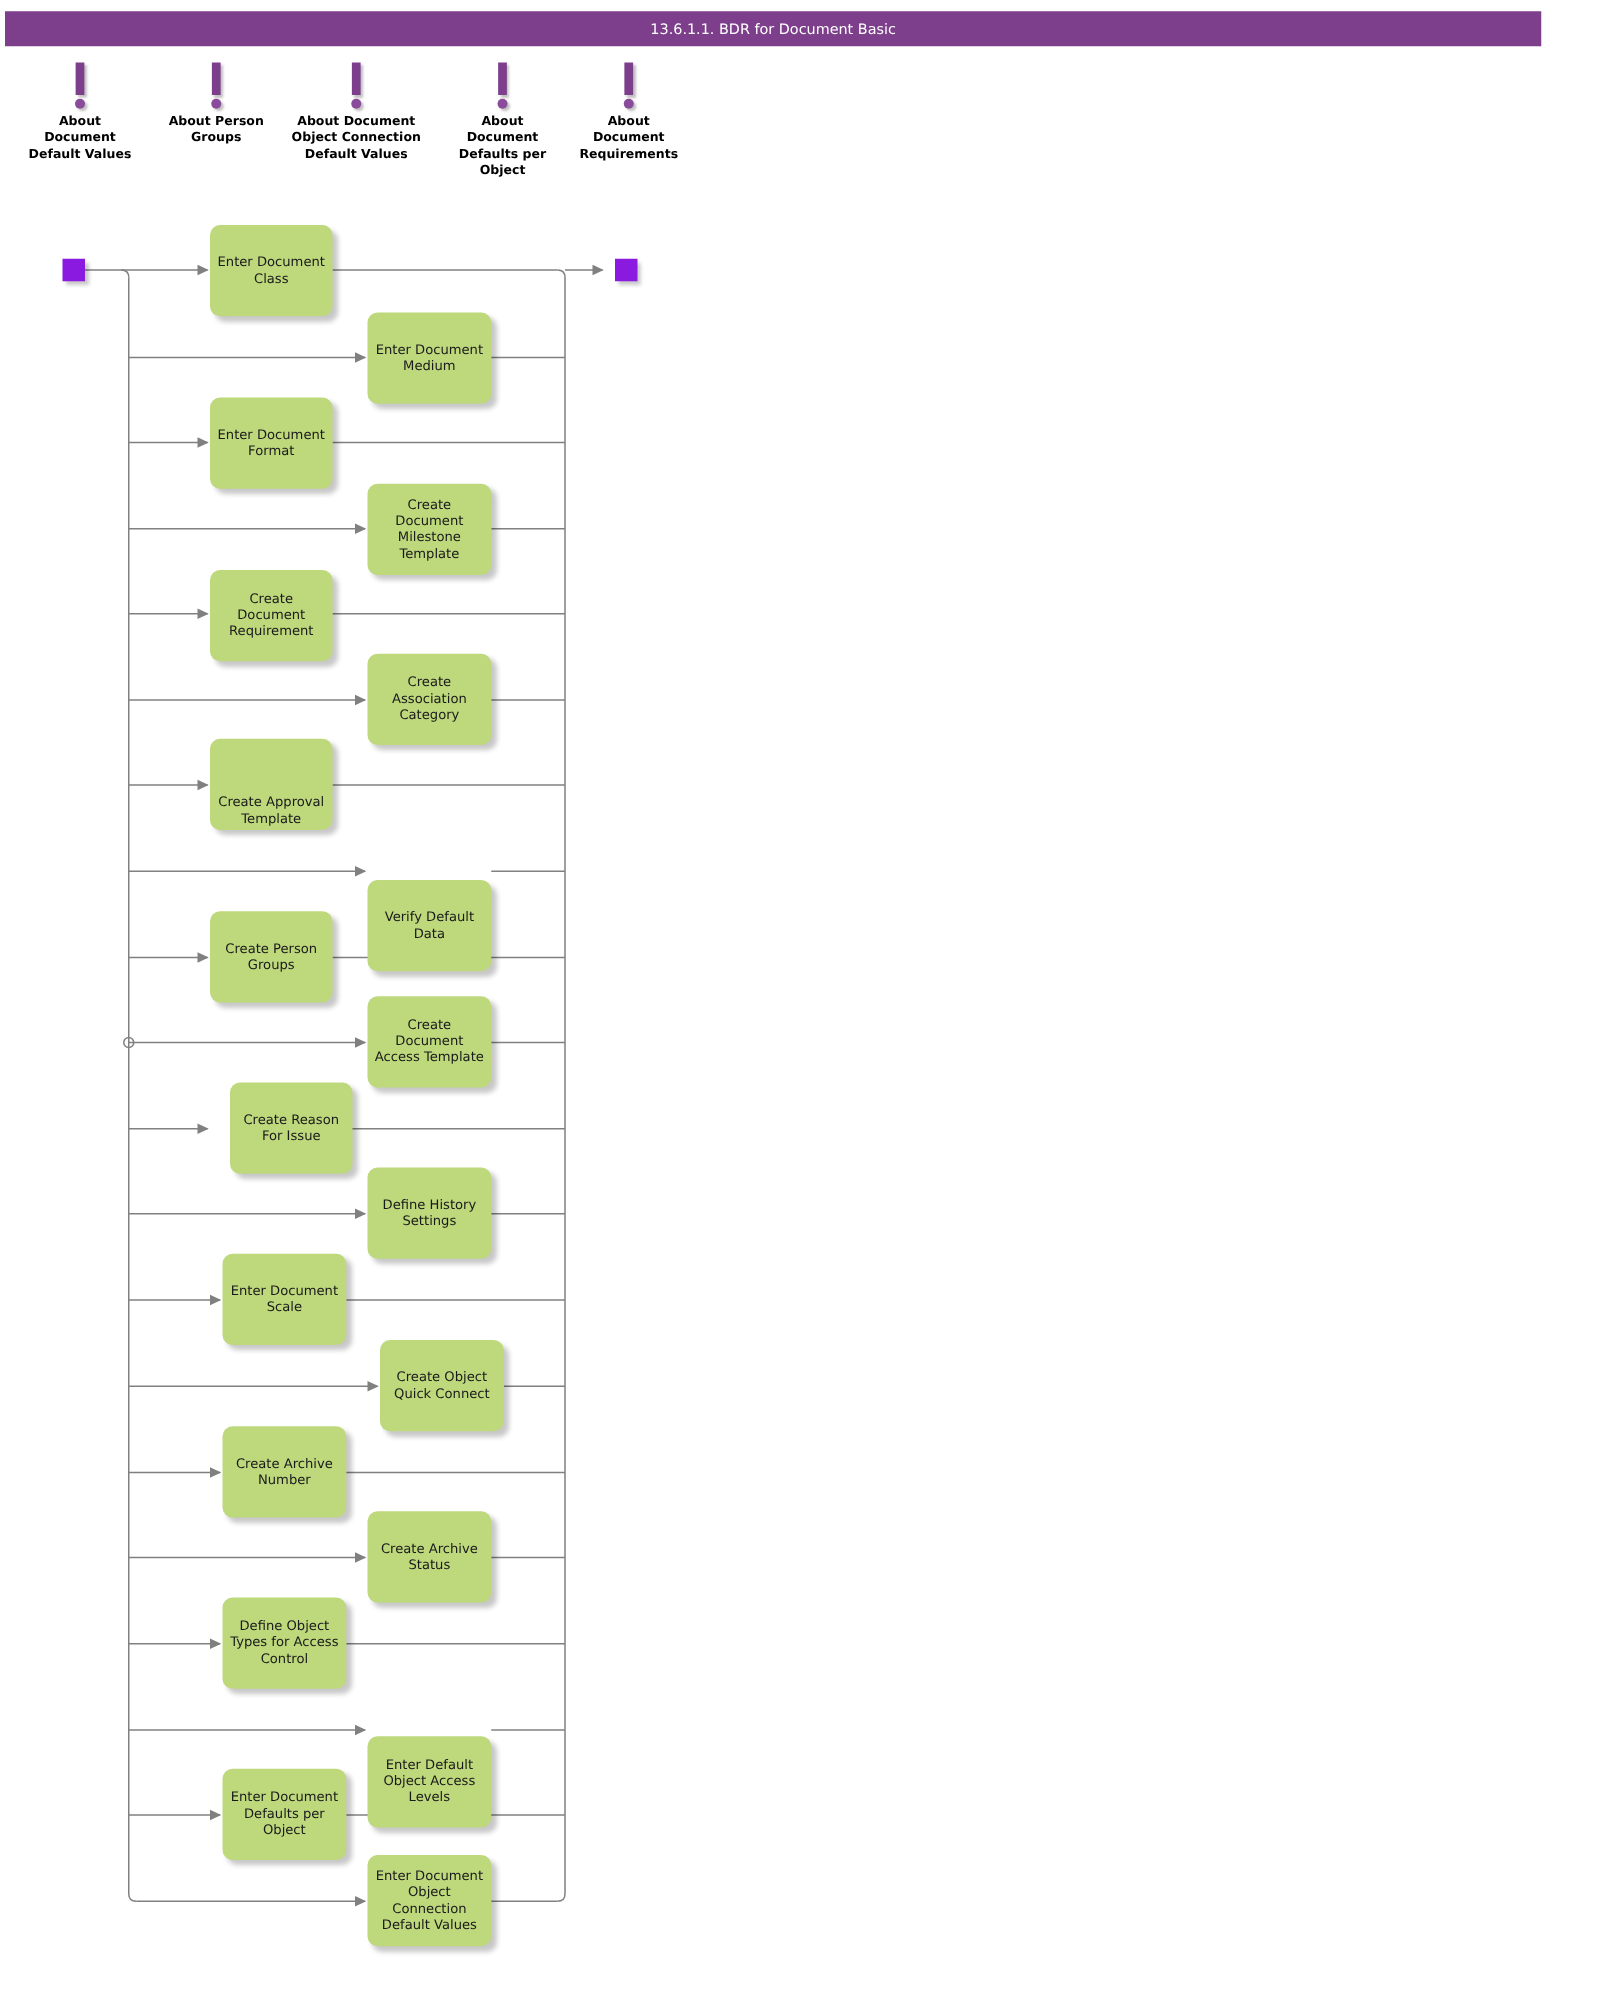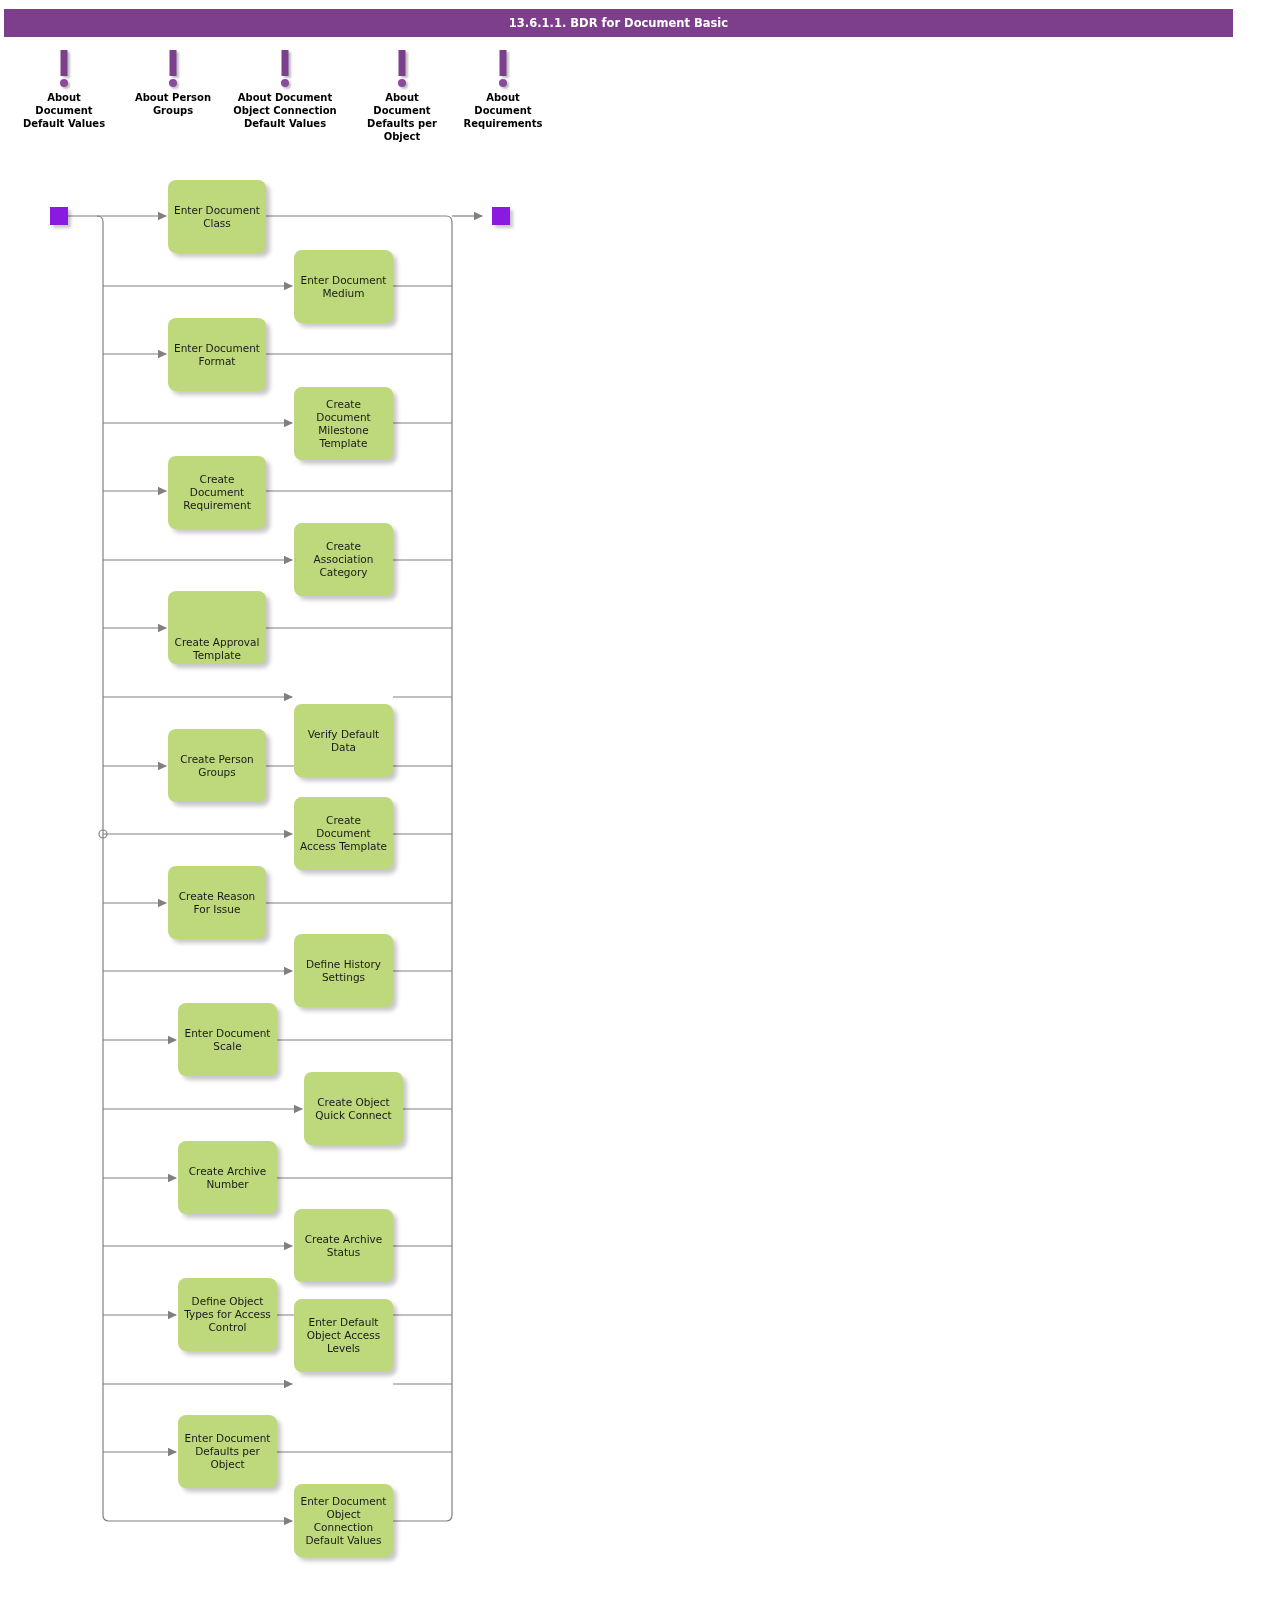--- a/index.html
+++ b/index.html
@@ -19,21 +19,21 @@
   
   #title-bar {
     position: absolute;
     left: 4px;
     top: 9px;
     width: 1229px;
     height: 28px;
     background: #7d3f8c;
     color: #ffffff;
     font-size: 11.5px;
-    font-weight: bold;
+    font-weight: normal;
     display: flex;
     align-items: center;
     justify-content: center;
     letter-spacing: 0px;
   }
 
   
   .note {
     position: absolute;
     width: 120px;
@@ -269,36 +269,36 @@
 Category</span></div>
     <div class="activity" style="left: 168px; top: 591px; width: 98px; height: 73px; background: rgb(190, 216, 124); align-items: flex-end;"><span>Create Approval
 Template</span></div>
     <div class="activity" style="left: 294px; top: 660px; width: 99px; height: 73px; background: rgb(190, 216, 124); margin-top: 44px;"><span>Verify Default
 Data</span></div>
     <div class="activity" style="left: 168px; top: 729px; width: 98px; height: 73px; background: rgb(190, 216, 124);"><span>Create Person
 Groups</span></div>
     <div class="activity" style="left: 294px; top: 797px; width: 99px; height: 73px; background: rgb(190, 216, 124);"><span>Create
 Document
 Access Template</span></div>
-    <div class="activity" style="left: 168px; top: 866px; width: 98px; height: 73px; background: rgb(190, 216, 124);"><span>Create Reason
+    <div class="activity" style="left: 184px; top: 866px; width: 98px; height: 73px; background: rgb(190, 216, 124);"><span>Create Reason
 For Issue</span></div>
     <div class="activity" style="left: 294px; top: 934px; width: 99px; height: 73px; background: rgb(190, 216, 124);"><span>Define History
 Settings</span></div>
     <div class="activity" style="left: 178px; top: 1003px; width: 99px; height: 73px; background: rgb(190, 216, 124);"><span>Enter Document
 Scale</span></div>
     <div class="activity" style="left: 304px; top: 1072px; width: 99px; height: 73px; background: rgb(190, 216, 124);"><span>Create Object
 Quick Connect</span></div>
     <div class="activity" style="left: 178px; top: 1141px; width: 99px; height: 73px; background: rgb(190, 216, 124);"><span>Create Archive
 Number</span></div>
     <div class="activity" style="left: 294px; top: 1209px; width: 99px; height: 73px; background: rgb(190, 216, 124);"><span>Create Archive
 Status</span></div>
     <div class="activity" style="left: 178px; top: 1278px; width: 99px; height: 73px; background: rgb(190, 216, 124);"><span>Define Object
 Types for Access
 Control</span></div>
-    <div class="activity" style="left: 294px; top: 1299px; width: 99px; height: 73px; background: rgb(190, 216, 124);"><span>Enter Default
+    <div class="activity" style="left: 294px; top: 1389px; width: 99px; height: 73px; background: rgb(190, 216, 124);"><span>Enter Default
 Object Access
 Levels</span></div>
     <div class="activity" style="left: 178px; top: 1415px; width: 99px; height: 73px; background: rgb(190, 216, 124);"><span>Enter Document
 Defaults per
 Object</span></div>
     <div class="activity" style="left: 294px; top: 1484px; width: 99px; height: 73px; background: rgb(190, 216, 124);"><span>Enter Document
 Object
 Connection
 Default Values</span></div>
   </div>

